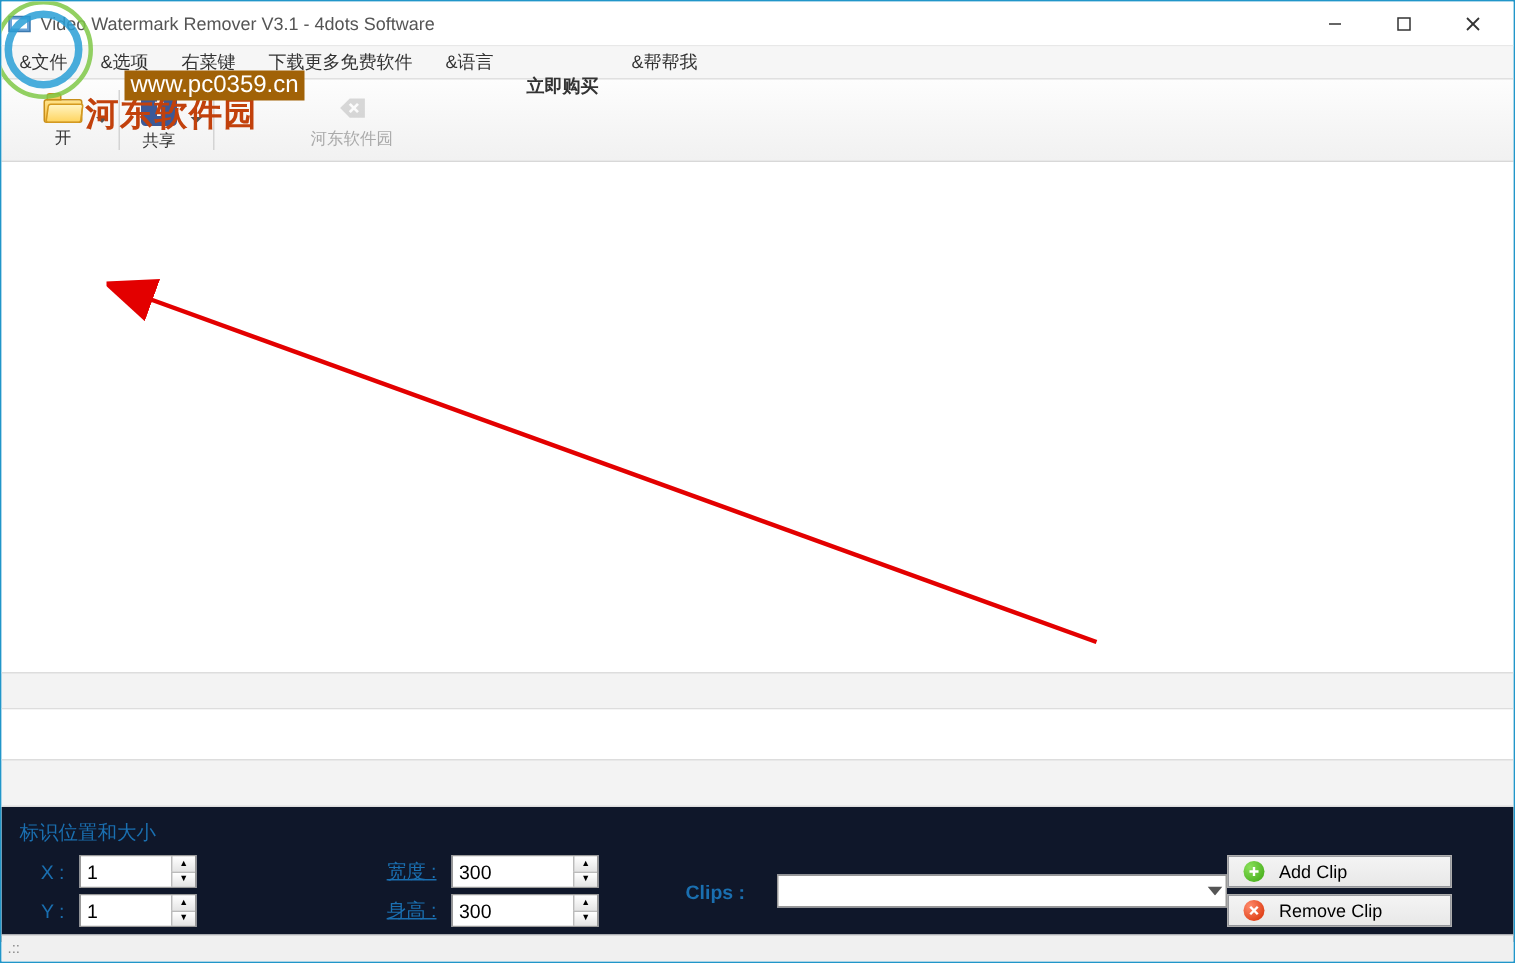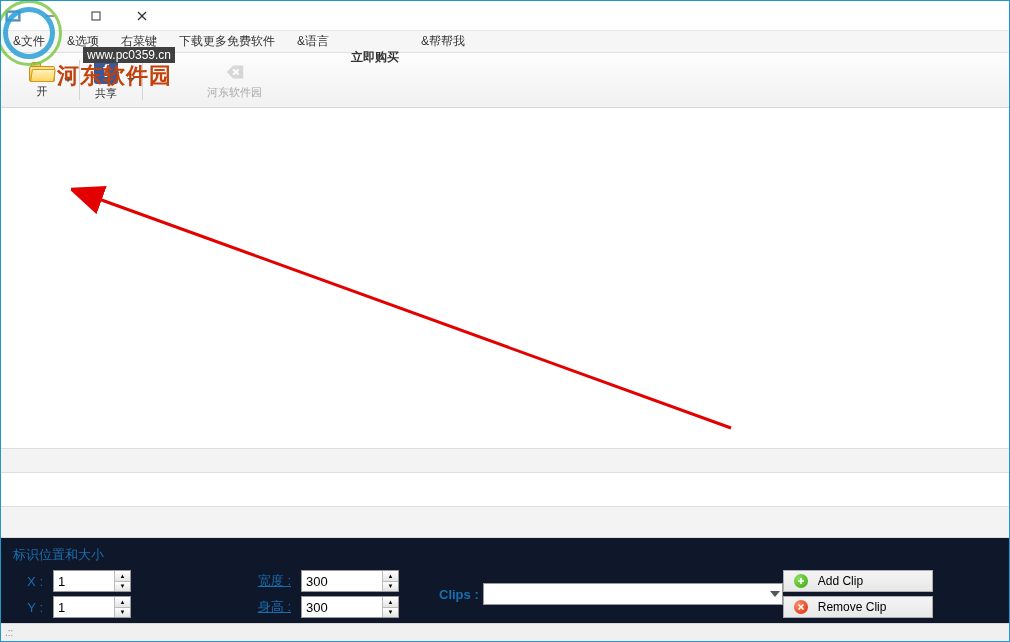--- a/index.html
+++ b/index.html
@@ -40,40 +40,40 @@
     .ctrl-group { display: flex; align-items: center; margin-right: 20px; }
     .ctrl-label { color: #1a6fb0; font-size: 13px; width: 30px; text-align: right; margin-right: 10px; }
     .ctrl-label.wide { width: 50px; text-decoration: underline; }
     .num-input { height: 22px; border: 1px solid #999; background: #fff; display: flex; align-items: center; }
     .num-input input { border: none; outline: none; width: 60px; height: 20px; padding: 0 4px; font-size: 13px; }
     .num-input input.wide { width: 80px; }
     .spinner-btns { display:flex; flex-direction:column; width:16px; height:20px; }
     .spin { flex:1; display:flex; align-items:center; justify-content:center; border-left:1px solid #bbb; background:linear-gradient(#fff,#e4e4e4); cursor:pointer; font-size:6px; }
     .spin.down { border-top:1px solid #bbb; }
     
-    .clips-section { display:flex; align-items:center; margin-left: 20px; gap:4px; }
+    .clips-section { display:flex; align-items:center; margin-left: 38px; gap:21px; }
     .clips-label { color:#1a6fb0; font-weight:600; font-size:13px; }
     .clips-dropdown { width: 300px; height:22px; border:1px solid #999; background:#fff; display:flex; align-items:center; justify-content:flex-end; padding-right:2px; cursor:pointer; }
     
     .clip-buttons { display:flex; flex-direction:column; gap:4px; }
     .clip-btn { width: 150px; height:22px; border:1px solid #adadad; background:linear-gradient(#f4f4f4,#e8e8e8); display:flex; align-items:center; padding-left:10px; gap:10px; cursor:pointer; font-size:12px; }
     .circ { width:14px; height:14px; border-radius:50%; display:flex; align-items:center; justify-content:center; }
     .circ.green { background: radial-gradient(circle at 30% 30%, #8ae05a, #3aa510); }
     .circ.red { background: radial-gradient(circle at 30% 30%, #ff8a6b, #d62b00); }
     .circ svg { width:8px; height:8px; }
     
     
     .status-bar { position:absolute; bottom:0; left:0; right:0; height:18px; background:#f0f0f0; border-top:1px solid #d8d8d8; display:flex; align-items:center; padding-left:4px; color:#888; font-size:10px;}
     
     
     .wm-overlay { position:absolute; top:6px; left:2px; z-index:10; pointer-events:none; }
     .wm-overlay .ring { width:52px; height:52px; border-radius:50%; border:5px solid #2a9fd6; position:absolute; top:0; left:0; opacity:0.85; }
     .wm-overlay .ring::before{ content:''; position:absolute; inset:0; border-radius:50%; border:3px solid #7fc847; margin:-12px;}
     .wm-text1 { position:absolute; top:14px; left:54px; color:#c2410c; font-size:22px; font-weight:700; letter-spacing:1px; white-space:nowrap;margin-top:40px;}
-    .wm-text2 { position:absolute; top:40px; left:80px; color:#fff; background:#404040; padding:1px 4px; font-size:12px; white-space:nowrap;}
+    .wm-text2 { position:absolute; top:40px; left:80px; color:#fff; background:#a16207; padding:1px 4px; font-size:16px; white-space:nowrap;}
     
     
     .red-arrow { position:absolute; top:65px; left:70px; pointer-events:none; z-index:8; }
     
     
     .folder-icon { width:26px; height:20px; position:relative; }
     .folder-back { position:absolute; bottom:0; width:26px; height:16px; background:linear-gradient(#ffe38a,#f5b93c); border:1px solid #c88f1a; border-radius:2px;}
     .folder-tab { position:absolute; top:0; left:2px; width:10px; height:6px; background:#f5c95e; border:1px solid #c88f1a; border-radius:2px 2px 0 0;}
     .folder-front { position:absolute; bottom:0; left:2px; width:24px; height:13px; background:linear-gradient(#fff3c0,#ffd561); border:1px solid #d49a20; border-radius:2px; transform:skewX(-8deg);}
     
@@ -86,20 +86,21 @@
     .xy-column { display:flex; flex-direction:column; gap:4px; }
   </style>
 </head>
 <body>
 
 <div class="title-bar">
   <svg class="title-icon" viewBox="0 0 16 16">
       <rect x="1" y="3" width="14" height="10" fill="#6ba4d8" stroke="#3a7ab0"></rect>
       <rect x="3" y="5" width="10" height="6" fill="#fff"></rect>
     </svg>
+  <span class="title-text">Video Watermark Remover V3.1 - 4dots Software</span>
   <div class="win-controls">
     <div class="win-btn">
         <svg width="10" height="10" viewBox="0 0 10 10">
           <line x1="1" y1="5" x2="9" y2="5" stroke="#333" stroke-width="1"></line>
         </svg>
       </div>
     <div class="win-btn">
         <svg width="10" height="10" viewBox="0 0 10 10">
           <rect x="1" y="1" width="8" height="8" fill="none" stroke="#333" stroke-width="1"></rect>
         </svg>

